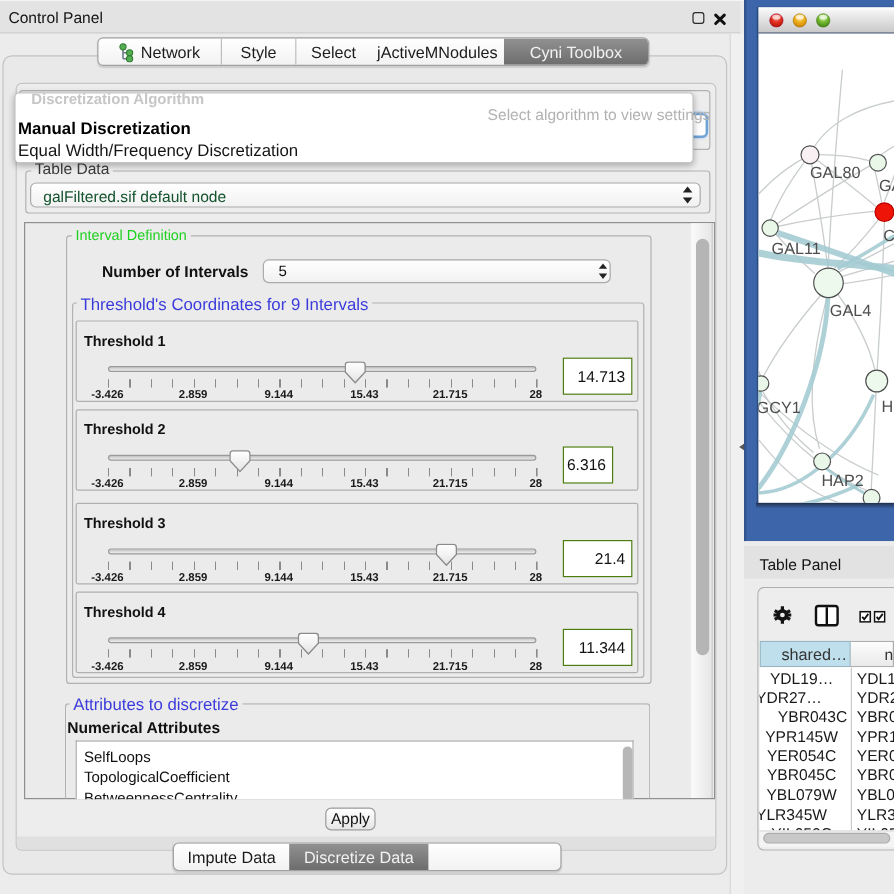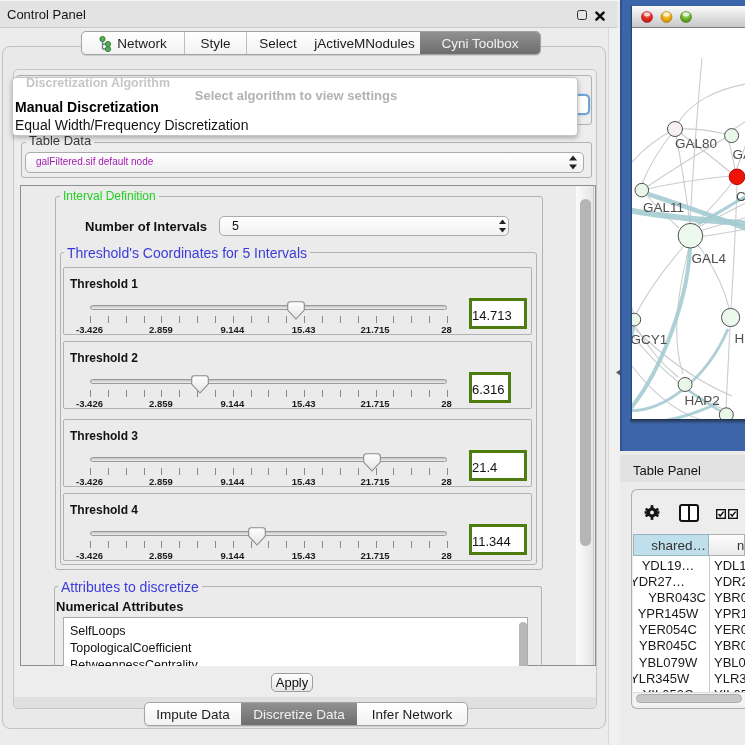--- a/index.html
+++ b/index.html
@@ -8,21 +8,21 @@
 .segdark{background:linear-gradient(#919191,#6d6d6d);color:#f2f2f2}
 .vline{width:1px;background:#bdbdbd;height:100%}
 .grp{position:absolute;border:1px solid #b2b2b2;border-radius:3px}
 .gtitle{position:absolute;font-size:13px;line-height:13px;padding:0 3px;background:#ebebeb}
 .tbox{position:absolute;border:1px solid #b0b0b0;border-radius:2px;background:#ebebeb}
 .blabel{position:absolute;font-weight:bold;font-size:12px;color:#111;line-height:12px}
 .track{position:absolute;height:5px;border:1px solid #9a9a9a;border-radius:3px;background:linear-gradient(#c2c2c2,#efefef)}
 .ticks{position:absolute;height:7px;background:repeating-linear-gradient(to right,#8a8a8a 0 1px,transparent 1px 17.85px)}
 .tlabels{position:absolute;font-size:9.5px;font-weight:bold;color:#1a1a1a}
 .tlabels span{position:absolute;transform:translateX(-50%);white-space:nowrap}
-.vbox{position:absolute;background:#fff;border:3px solid #4d7c0f;font-size:13px;color:#111;text-align:left;padding-right:5px}
+.vbox{position:absolute;background:#fff;border:1px solid #4d7c0f;font-size:13px;color:#111;text-align:right;padding-right:5px}
 .combo{position:absolute;border:1px solid #ababab;border-radius:5px;background:linear-gradient(#ffffff,#f1f1f1);font-size:13px;color:#111}
 </style></head><body>
 
 <div class="a" style="left:0;top:0;width:620px;height:1px;background:#f5f5f5"></div>
 <div class="a" style="left:0;top:1px;width:617px;height:27px;background:#e3e3e3;border-bottom:1px solid #c9c9c9"></div>
 <div class="a" style="left:7px;top:7px;font-size:13px;color:#141414">Control Panel</div>
 <div class="a" style="left:577px;top:10px;width:10px;height:10px;border:1.6px solid #2a2a2a;border-radius:2.5px"></div>
 <svg class="a" style="left:594px;top:10px" width="12" height="12" viewBox="0 0 12 12">
 <path d="M2.4 2.6 L9.6 9.6 M9.6 2.6 L2.4 9.6" stroke="#111" stroke-width="2.5" stroke-linecap="round"></path>
   </svg>
@@ -47,39 +47,39 @@
 <div class="vline"></div>
 <div class="seg" style="width:62px">Select</div>
 <div class="seg" style="flex:1">jActiveMNodules</div>
 <div class="seg segdark" style="width:120px">Cyni Toolbox</div>
 </div>
 <div class="grp" style="left:16px;top:75px;width:576px;height:50px"></div>
 <div class="a" style="left:540px;top:94px;width:50px;height:21px;border-radius:5px;background:#fff;border:2.5px solid #6ea3d8;box-shadow:0 0 2px #8cb8e4"></div>
 <div class="grp" style="left:21px;top:142px;width:571px;height:36px"></div>
 <div class="gtitle" style="left:26px;top:134px;color:#3a3a3a;background:#ededed">Table Data</div>
 <div class="combo" style="left:25px;top:152px;width:559px;height:21px"></div>
-<div class="a" style="left:36px;top:156px;font-size:10px;color:#a21caf">galFiltered.sif default node</div>
+<div class="a" style="left:36px;top:156px;font-size:13px;color:#14532d">galFiltered.sif default node</div>
 <svg class="a" style="left:567px;top:155px" width="12" height="15" viewBox="0 0 12 15">
 <path d="M6 0.5 L10 5.5 L2 5.5 Z" fill="#222"></path>
     <path d="M6 14.5 L10 9.5 L2 9.5 Z" fill="#222"></path>
   </svg>
 <div class="a" style="left:20px;top:185px;width:576px;height:481px;background:#ebebeb;border:1px solid #8f8f8f;overflow:hidden"></div>
 <div class="a" style="left:576px;top:186px;width:18px;height:479px;background:linear-gradient(to right,#fbfbfb,#e6e6e6);border-right:1px solid #c9c9c9"></div>
 <div class="a" style="left:579.5px;top:199px;width:11px;height:347px;background:#b5b5b5;border-radius:5.5px"></div>
 <div class="grp" style="left:55px;top:196px;width:488px;height:374px"></div>
 <div class="gtitle" style="left:60px;top:190px;color:#1fd11f;font-size:12px">Interval Definition</div>
 <div class="blabel" style="left:85px;top:221px;font-size:13px">Number of Intervals</div>
 <div class="combo" style="left:219px;top:216px;width:290px;height:20px"></div>
 <div class="a" style="left:232px;top:219px;font-size:12.5px;color:#111">5</div>
 <svg class="a" style="left:497px;top:219px" width="11" height="14" viewBox="0 0 11 14">
 <path d="M5.5 0.5 L9 5 L2 5 Z" fill="#222"></path>
     <path d="M5.5 13.5 L9 9 L2 9 Z" fill="#222"></path>
   </svg>
 <div class="grp" style="left:60px;top:252px;width:477px;height:313px"></div>
-<div class="gtitle" style="left:64px;top:246px;color:#3b3bdb;font-size:14px;line-height:14px">Threshold's Coordinates for 5 Intervals</div>
+<div class="gtitle" style="left:64px;top:246px;color:#3b3bdb;font-size:14px;line-height:14px">Threshold's Coordinates for 9 Intervals</div>
 <div class="tbox" style="left:63px;top:267px;width:469px;height:68px"></div>
 <div class="blabel" style="left:70px;top:278px;font-size:12px">Threshold 1</div>
 <div class="track" style="left:89.5px;top:305.0px;width:357.0px"></div>
 <div class="ticks" style="left:89.5px;top:315.5px;width:358.0px"></div>
 <div class="tlabels" style="left:0;top:324.0px;width:540px">
     <span style="left:89.5px">-3.426</span>
     <span style="left:160.9px">2.859</span>
     <span style="left:232.3px">9.144</span>
     <span style="left:303.7px">15.43</span>
     <span style="left:375.1px">21.715</span>
@@ -169,25 +169,24 @@
 <div class="gtitle" style="left:58px;top:580px;color:#3b3bdb;font-size:14px;line-height:14px">Attributes to discretize</div>
 <div class="blabel" style="left:56px;top:601px;font-size:13px">Numerical Attributes</div>
 <div class="a" style="left:63px;top:617px;width:465px;height:49px;background:#fff;border:1px solid #ababab;border-bottom:none;overflow:hidden">
     <div style="font-size:12.5px;color:#111;padding:4.5px 0 0 6px;line-height:17px">SelfLoops<br>TopologicalCoefficient<br>BetweennessCentrality</div>
   </div>
 <div class="a" style="left:518.5px;top:622px;width:8.5px;height:44px;background:#b7b7b7;border-radius:4px 4px 0 0"></div>
 <div class="a" style="left:271px;top:673px;width:42px;height:19px;background:linear-gradient(#ffffff,#e6e6e6);border:1px solid #9c9c9c;border-radius:5px;font-size:13px;color:#111;text-align:center;line-height:18px">Apply</div>
 <div class="a" style="left:144px;top:702px;width:324px;height:24px;background:linear-gradient(#ffffff,#f2f2f2);border:1px solid #a3a3a3;border-radius:5px;display:flex;overflow:hidden;box-shadow:0 1px 1px rgba(0,0,0,0.12)">
 <div class="seg" style="width:96px">Impute Data</div>
 <div class="seg segdark" style="width:116px">Discretize Data</div>
-<div class="seg" style="flex:1">Infer Network</div>
 </div>
 <div class="a" style="left:12px;top:77px;width:566px;height:58.5px;background:#ffffff;border:1px solid #c6c6c6;border-radius:4px;box-shadow:0 2px 5px rgba(0,0,0,0.28);z-index:30"></div>
 <div class="a" style="left:26px;top:77px;font-size:12.5px;font-weight:bold;color:#c6c6c6;z-index:31;line-height:12.5px">Discretization Algorithm</div>
-<div class="a" style="left:0;top:88px;width:592px;text-align:center;font-size:13px;font-weight:bold;color:#b2b2b2;z-index:31">Select algorithm to view settings</div>
+<div class="a" style="left:0;top:88px;width:592px;text-align:right;font-size:13px;font-weight:normal;color:#b2b2b2;z-index:31">Select algorithm to view settings</div>
 <div class="a" style="left:15px;top:99px;font-size:14px;font-weight:bold;color:#000;z-index:31">Manual Discretization</div>
 <div class="a" style="left:15px;top:116.5px;font-size:14px;color:#141414;z-index:31">Equal Width/Frequency Discretization</div>
 <div class="a" style="left:620px;top:0;width:125px;height:451px;background:#3c66a9"></div>
 <div class="a" style="left:620px;top:0;width:2px;height:451px;background:#31548f"></div>
 <div class="a" style="left:630px;top:419px;width:115px;height:5px;background:linear-gradient(#23314f,rgba(60,102,169,0.2))"></div>
 <div class="a" style="left:632px;top:6px;width:113px;height:22px;background:linear-gradient(#fefefe,#f0f0f0 20%,#c9c9c9);border-bottom:1px solid #858585;box-shadow:-1px 0 1px rgba(0,0,0,0.35)"></div>
 <svg class="a" style="left:638px;top:8px" width="60" height="18" viewBox="0 0 60 18">
 <defs>
 <radialGradient id="rl" cx="0.5" cy="0.3" r="0.75">
         <stop offset="0" stop-color="#fba49d"></stop>

